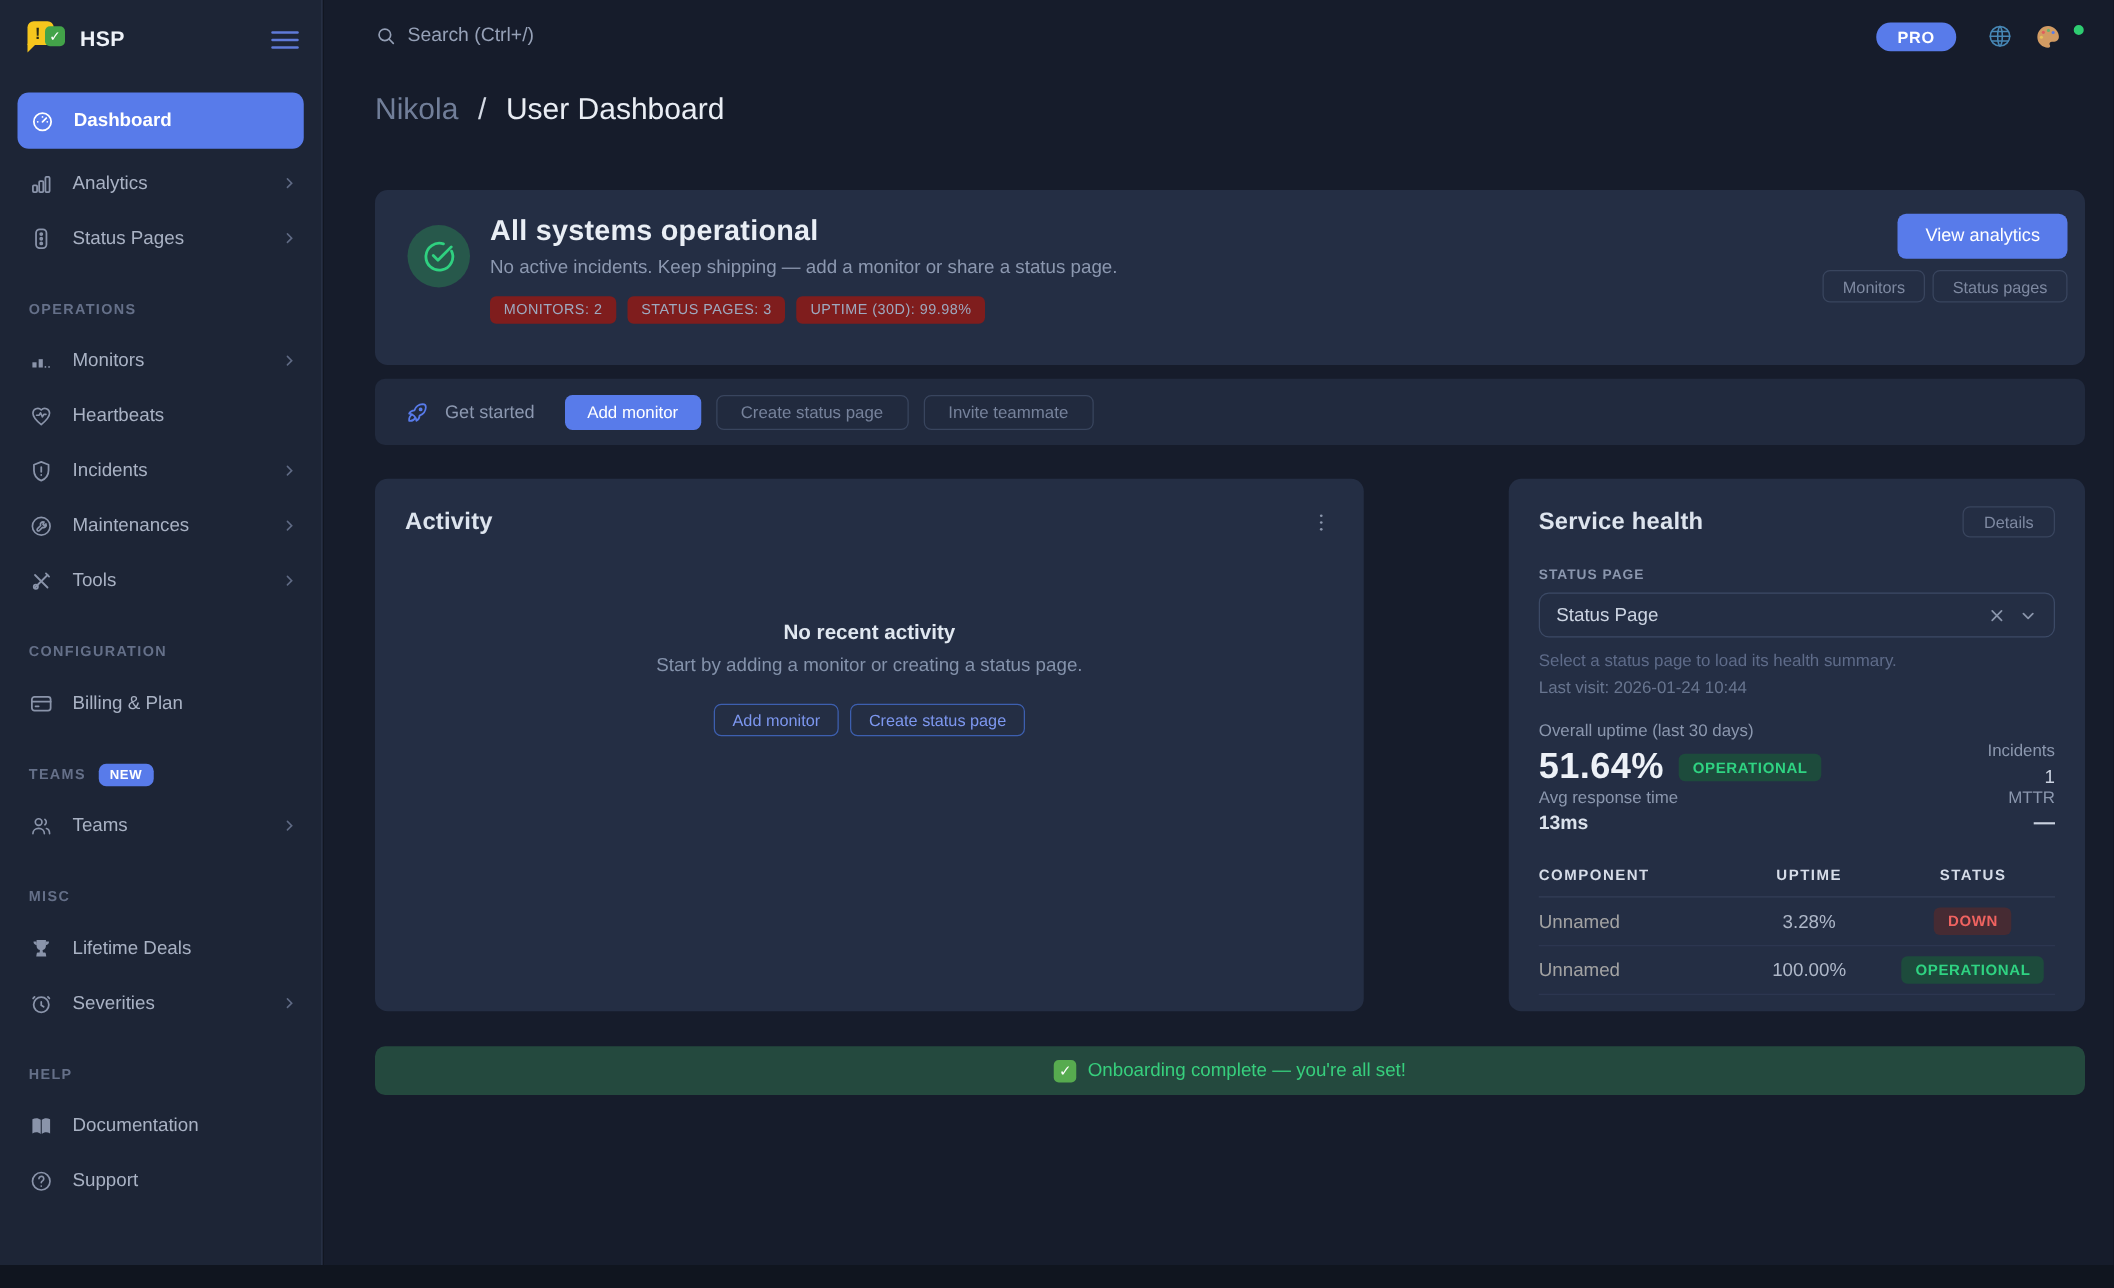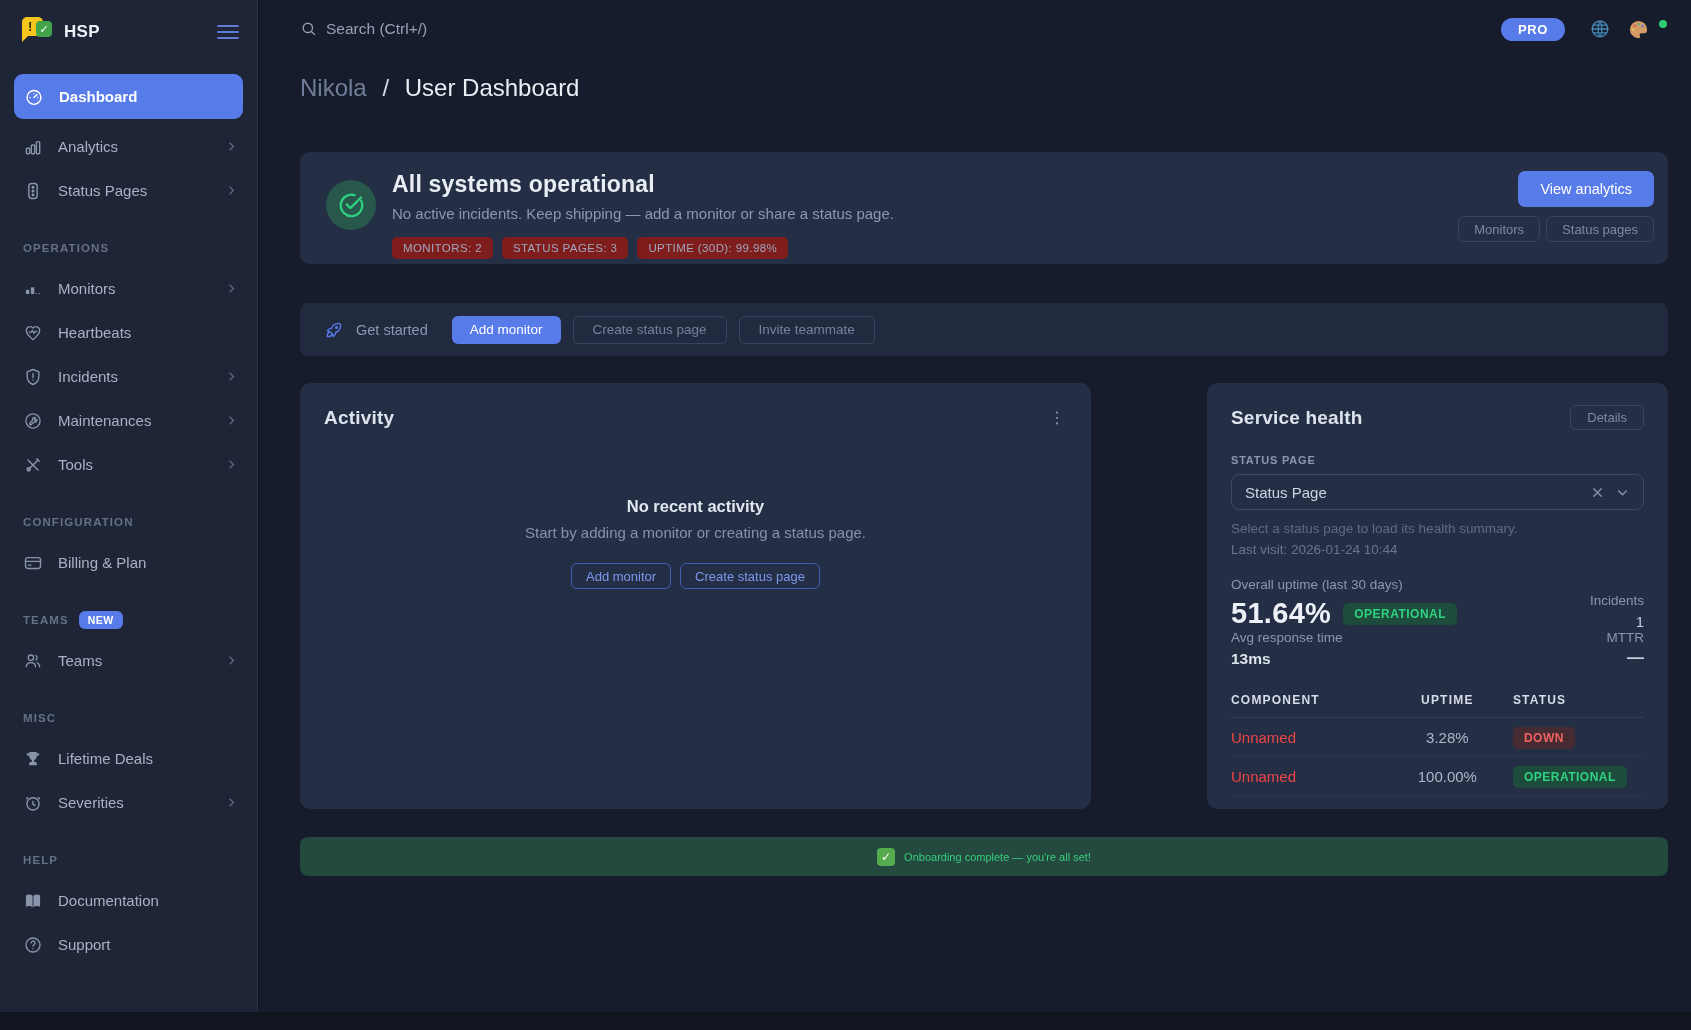--- a/index.html
+++ b/index.html
@@ -66,21 +66,21 @@
       linear-gradient(140deg,#8fa06f 0%, #58683f 45%, #2c351f 100%); }
   .presence { position:absolute; right:-1px; bottom:-1px; width:12px; height:12px;
     background:#2ecc71; border:2px solid #161c2b; border-radius:50%; }
 
   .breadcrumb { position:absolute; left:41px; top:74px; font-size:24px; }
   .breadcrumb .parent { color:#717e99; }
   .breadcrumb .sep { color:#d4dae5; margin:0 9px; }
   .breadcrumb .current { color:#e9edf4; }
 
   
-  .hero { position:absolute; left:41px; right:23px; top:152px; height:112px;
+  .hero { position:absolute; left:41px; right:23px; top:152px; height:140px;
     background:#242e44; border-radius:10px; display:flex; padding:19px 14px 0 26px; }
   .hero-icon { width:50px; height:50px; border-radius:50%; background:#27584b;
     display:flex; align-items:center; justify-content:center; margin-top:9px; }
   .hero-icon .ic { width:30px; height:30px; color:#2fd180; }
   .hero-text { margin-left:16px; }
   .hero-title { color:#e9eef5; font-size:23px; font-weight:bold; letter-spacing:.2px; }
   .hero-sub { color:#8c98b0; font-size:15px; margin-top:7px; }
   .chips { display:flex; gap:9px; margin-top:15px; }
   .chip { background:#7f1d1d; color:#9ea9bf; font-size:11.5px; font-weight:normal;
     letter-spacing:.4px; padding:5px 11px; border-radius:5px; }
@@ -147,33 +147,33 @@
   .stat-value-r { color:#c9d1df; font-size:15px; margin-top:5px; text-align:right; }
   .stat-value-b { color:#dbe2ec; font-size:15.5px; font-weight:bold; margin-top:5px; }
   .mttr-dash { color:#c9d1df; font-size:17px; font-weight:bold; margin-top:3px;
     text-align:right; }
 
   .sh-table { margin-top:17px; }
   .sh-tr { display:grid; grid-template-columns:1.15fr 1fr 1fr; align-items:center; }
   .sh-head { padding:8px 0 10px 0; border-bottom:1px solid #333e57; }
   .sh-head span { color:#d6dce8; font-size:12px; font-weight:bold; letter-spacing:1.2px; }
   .sh-row { padding:10px 0; border-bottom:1px solid #2c3650; }
-  .sh-row .c1 { color:#ef4444; font-size:15px; }
+  .sh-row .c1 { color:#a3a3a3; font-size:15px; }
   .sh-row .c2 { color:#aeb7c8; font-size:15px; text-align:center; }
   .col-mid { text-align:center; }
-  .col-end { text-align:left; }
+  .col-end { text-align:center; }
 
   
   .banner { position:absolute; left:41px; right:23px; top:837px; height:39px;
     background:#24493e; border-radius:8px; display:flex; align-items:center;
     justify-content:center; gap:9px; }
   .check-emoji { width:18px; height:18px; background:#57ab4f; border-radius:4px;
     display:flex; align-items:center; justify-content:center; color:#fff;
     font-size:12px; font-weight:bold; }
-  .banner-text { color:#37cf7d; font-size:11px; }
+  .banner-text { color:#37cf7d; font-size:15px; }
 
   svg.ic { display:block; }
 </style>
 </head>
 <body>
 
 <div class="app">
 
   <aside class="sidebar">
     <div class="brand">

